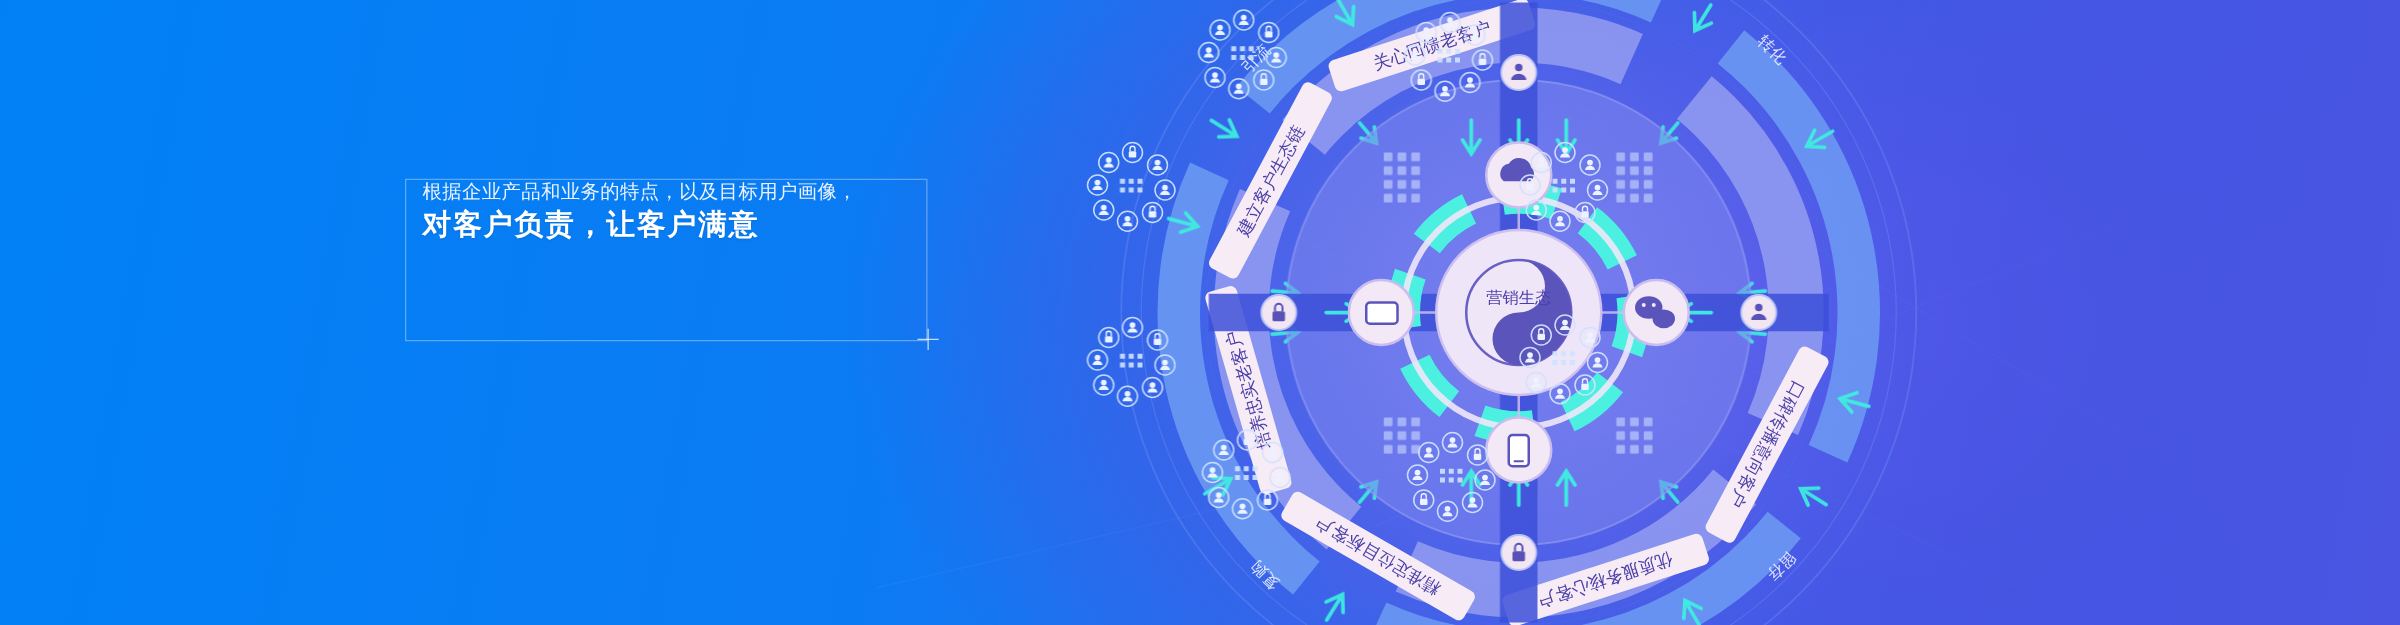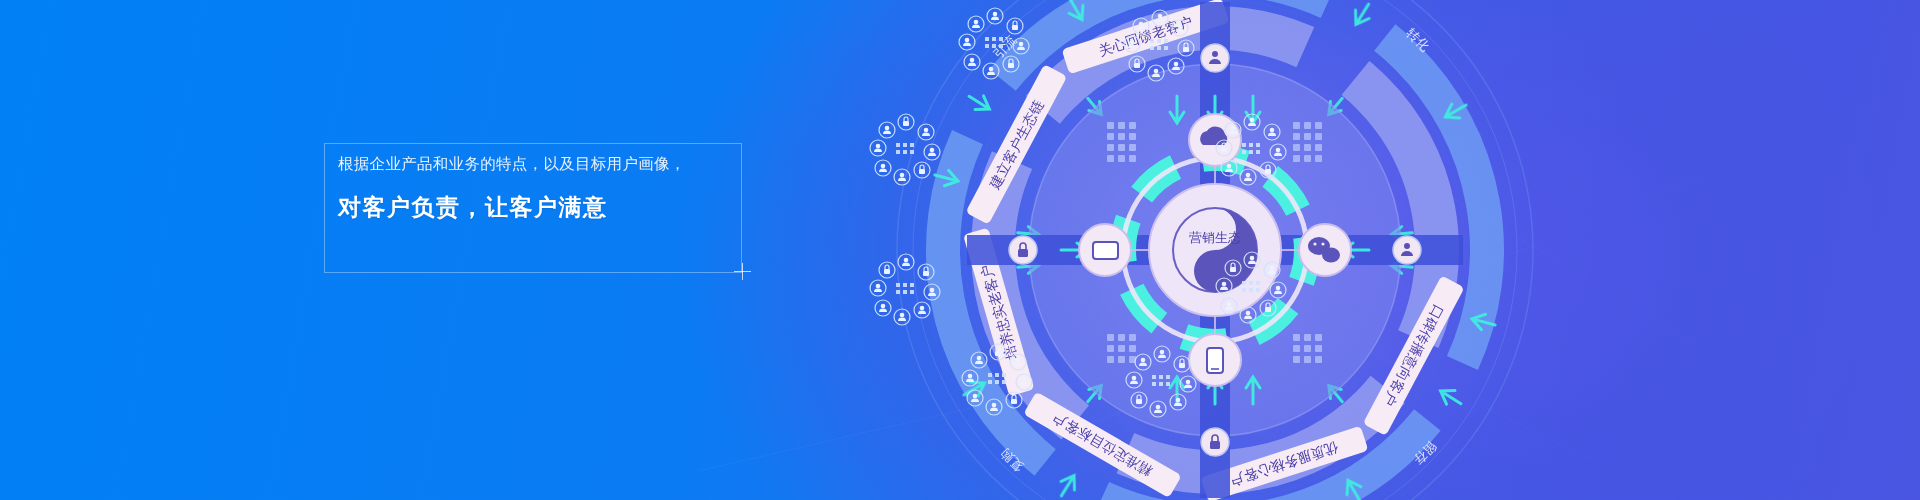--- a/index.html
+++ b/index.html
@@ -25,23 +25,23 @@
   #copy-wrap { position:absolute; left:338px; top:130px; width:430px; }
   #headline {
     font-size:30px; font-weight:bold; color:#ffffff; letter-spacing:1px;
     line-height:40px; white-space:nowrap;
     text-shadow:0 1px 2px rgba(0,0,0,0.10);
   }
   .sub-line {
     font-size:15.5px; color:#eaf3ff; line-height:21px; letter-spacing:0.3px;
     white-space:nowrap;
   }
-  #sub-block { margin-top:23px; }
+  #sub-block { margin-top:13px; }
   #tagline {
-    margin-top:18px;
+    margin-top:0;
     font-size:23px; font-weight:bold; color:#ffffff; letter-spacing:1.5px;
     white-space:nowrap; text-shadow:0 1px 2px rgba(0,0,0,0.10);
   }
   
   #crosshair { position:absolute; left:734px; top:263px; width:17px; height:17px; }
   #crosshair .h { position:absolute; left:0; top:8px; width:17px; height:1px; background:rgba(255,255,255,0.75); }
   #crosshair .v { position:absolute; left:8px; top:0; width:1px; height:17px; background:rgba(255,255,255,0.75); }
 
   
   #wheel { position:absolute; left:855px; top:-110px; width:720px; height:720px; }

